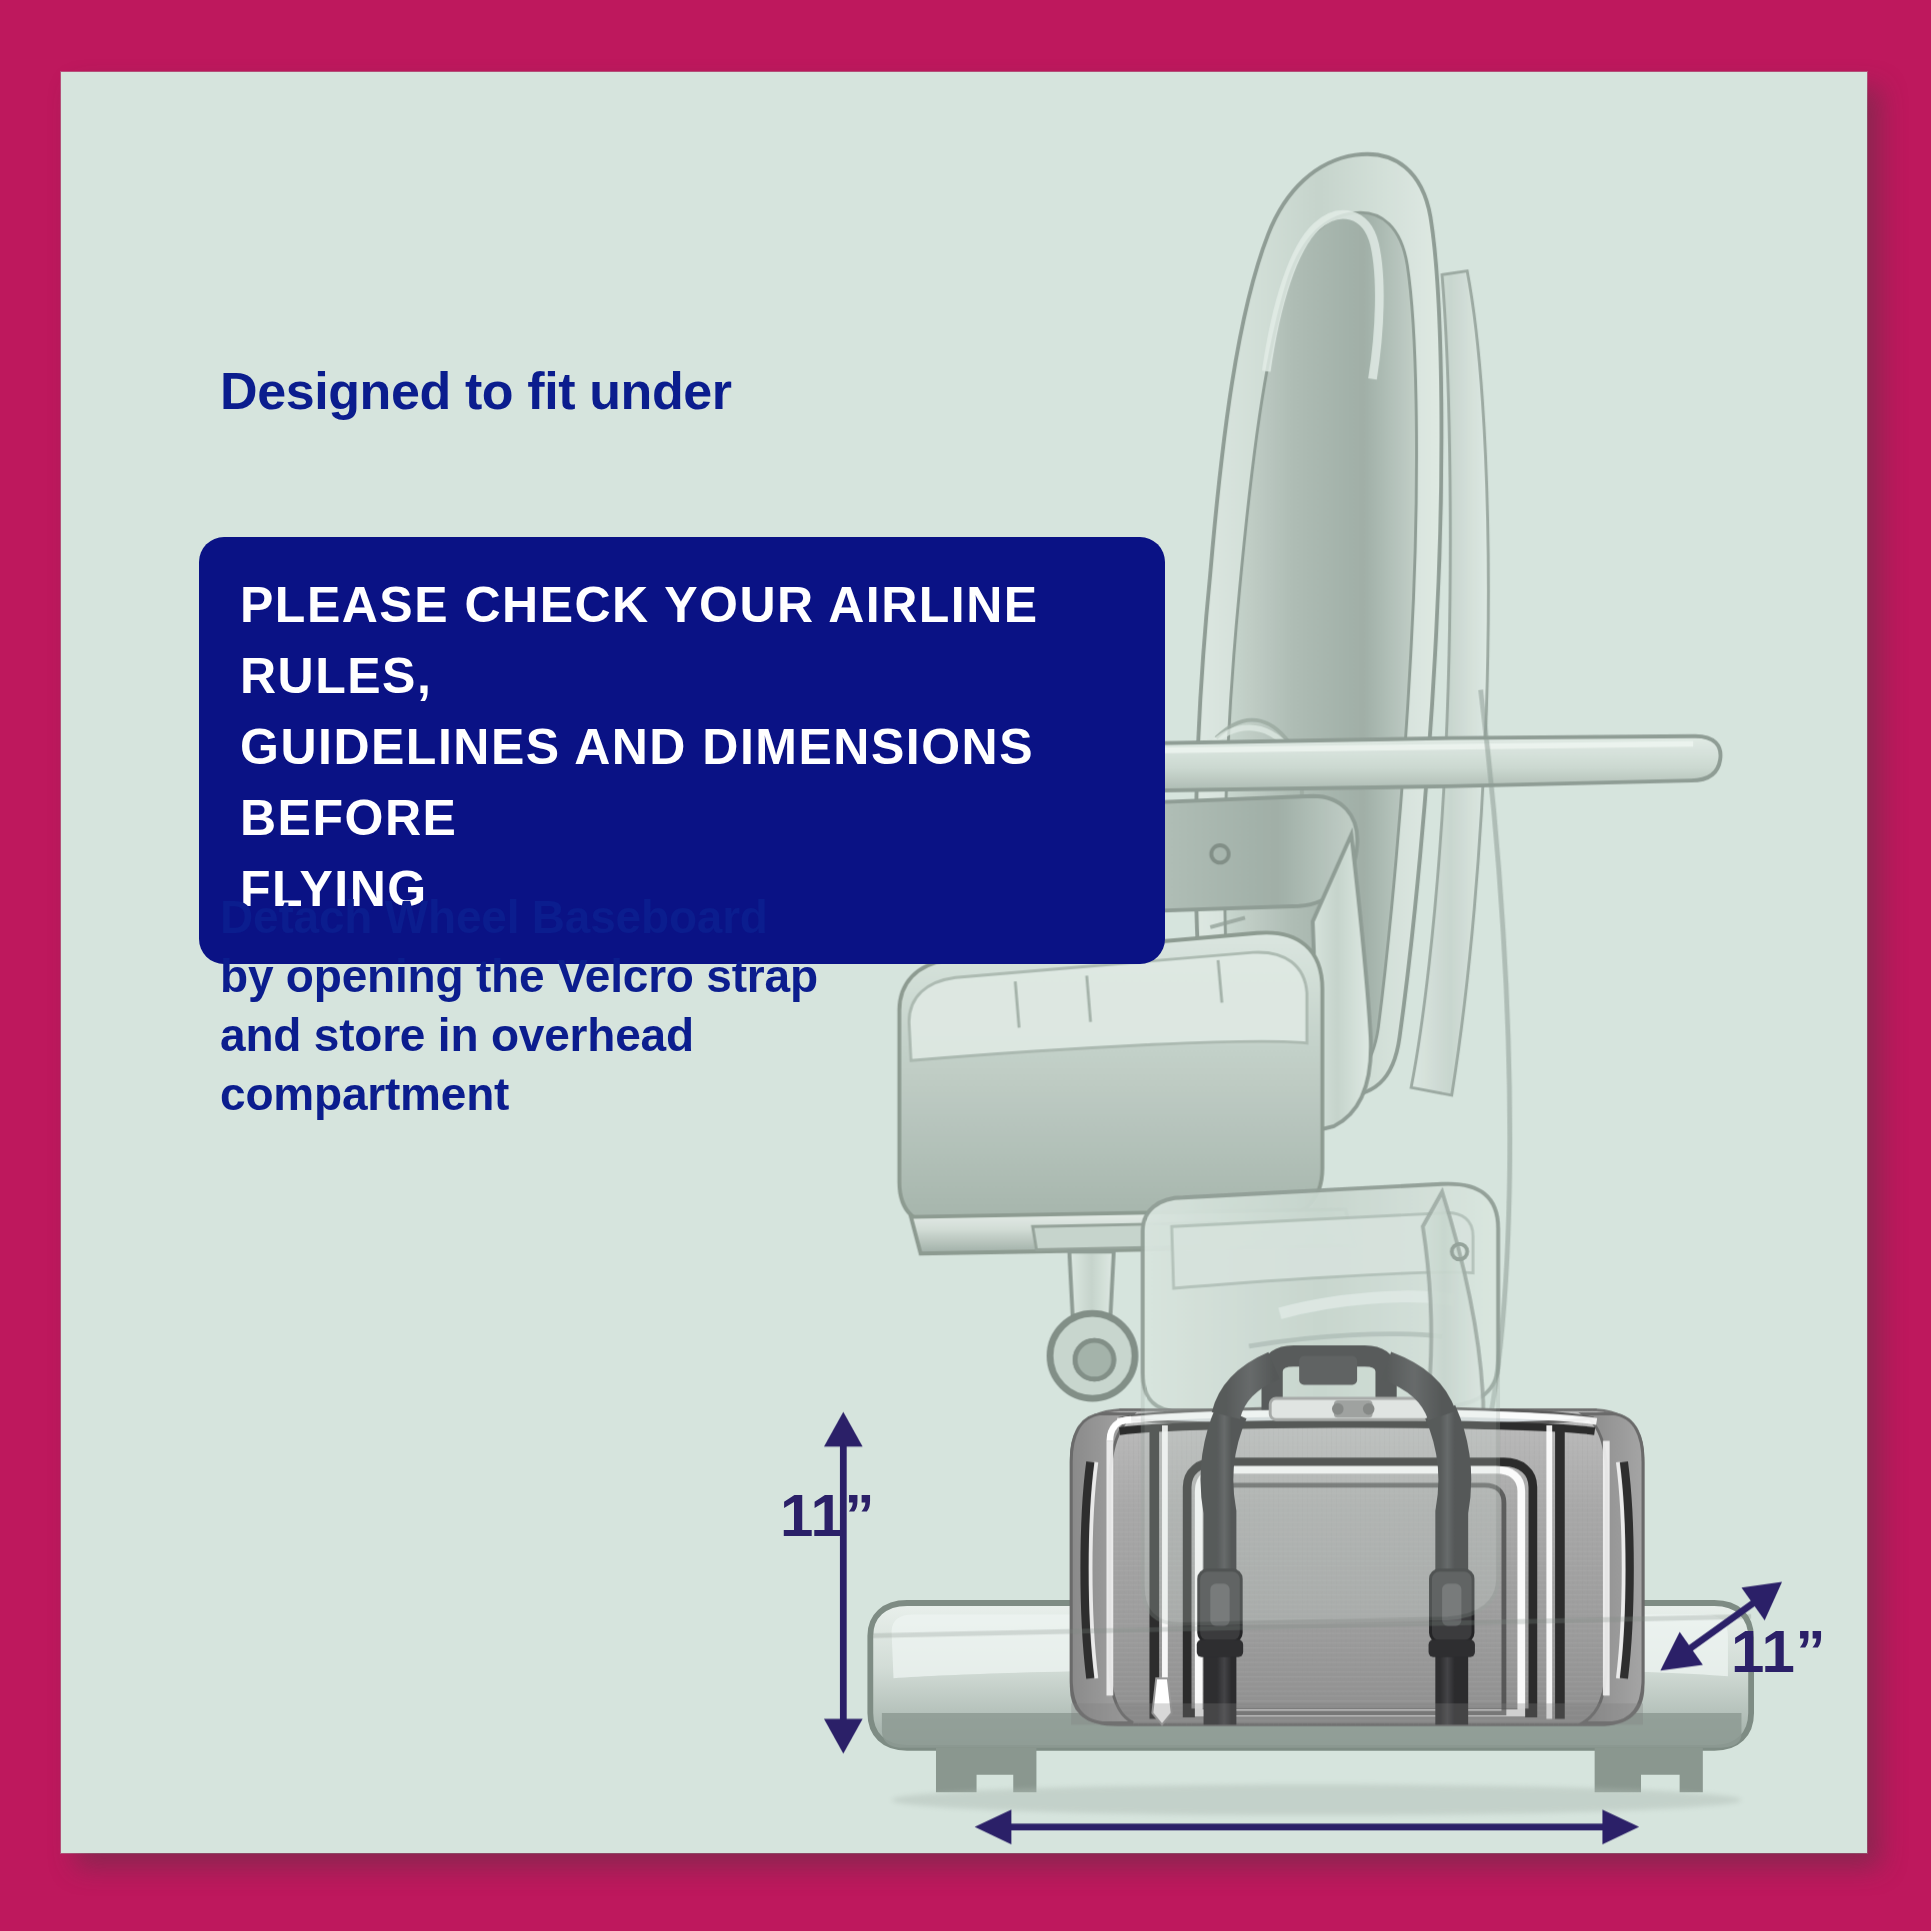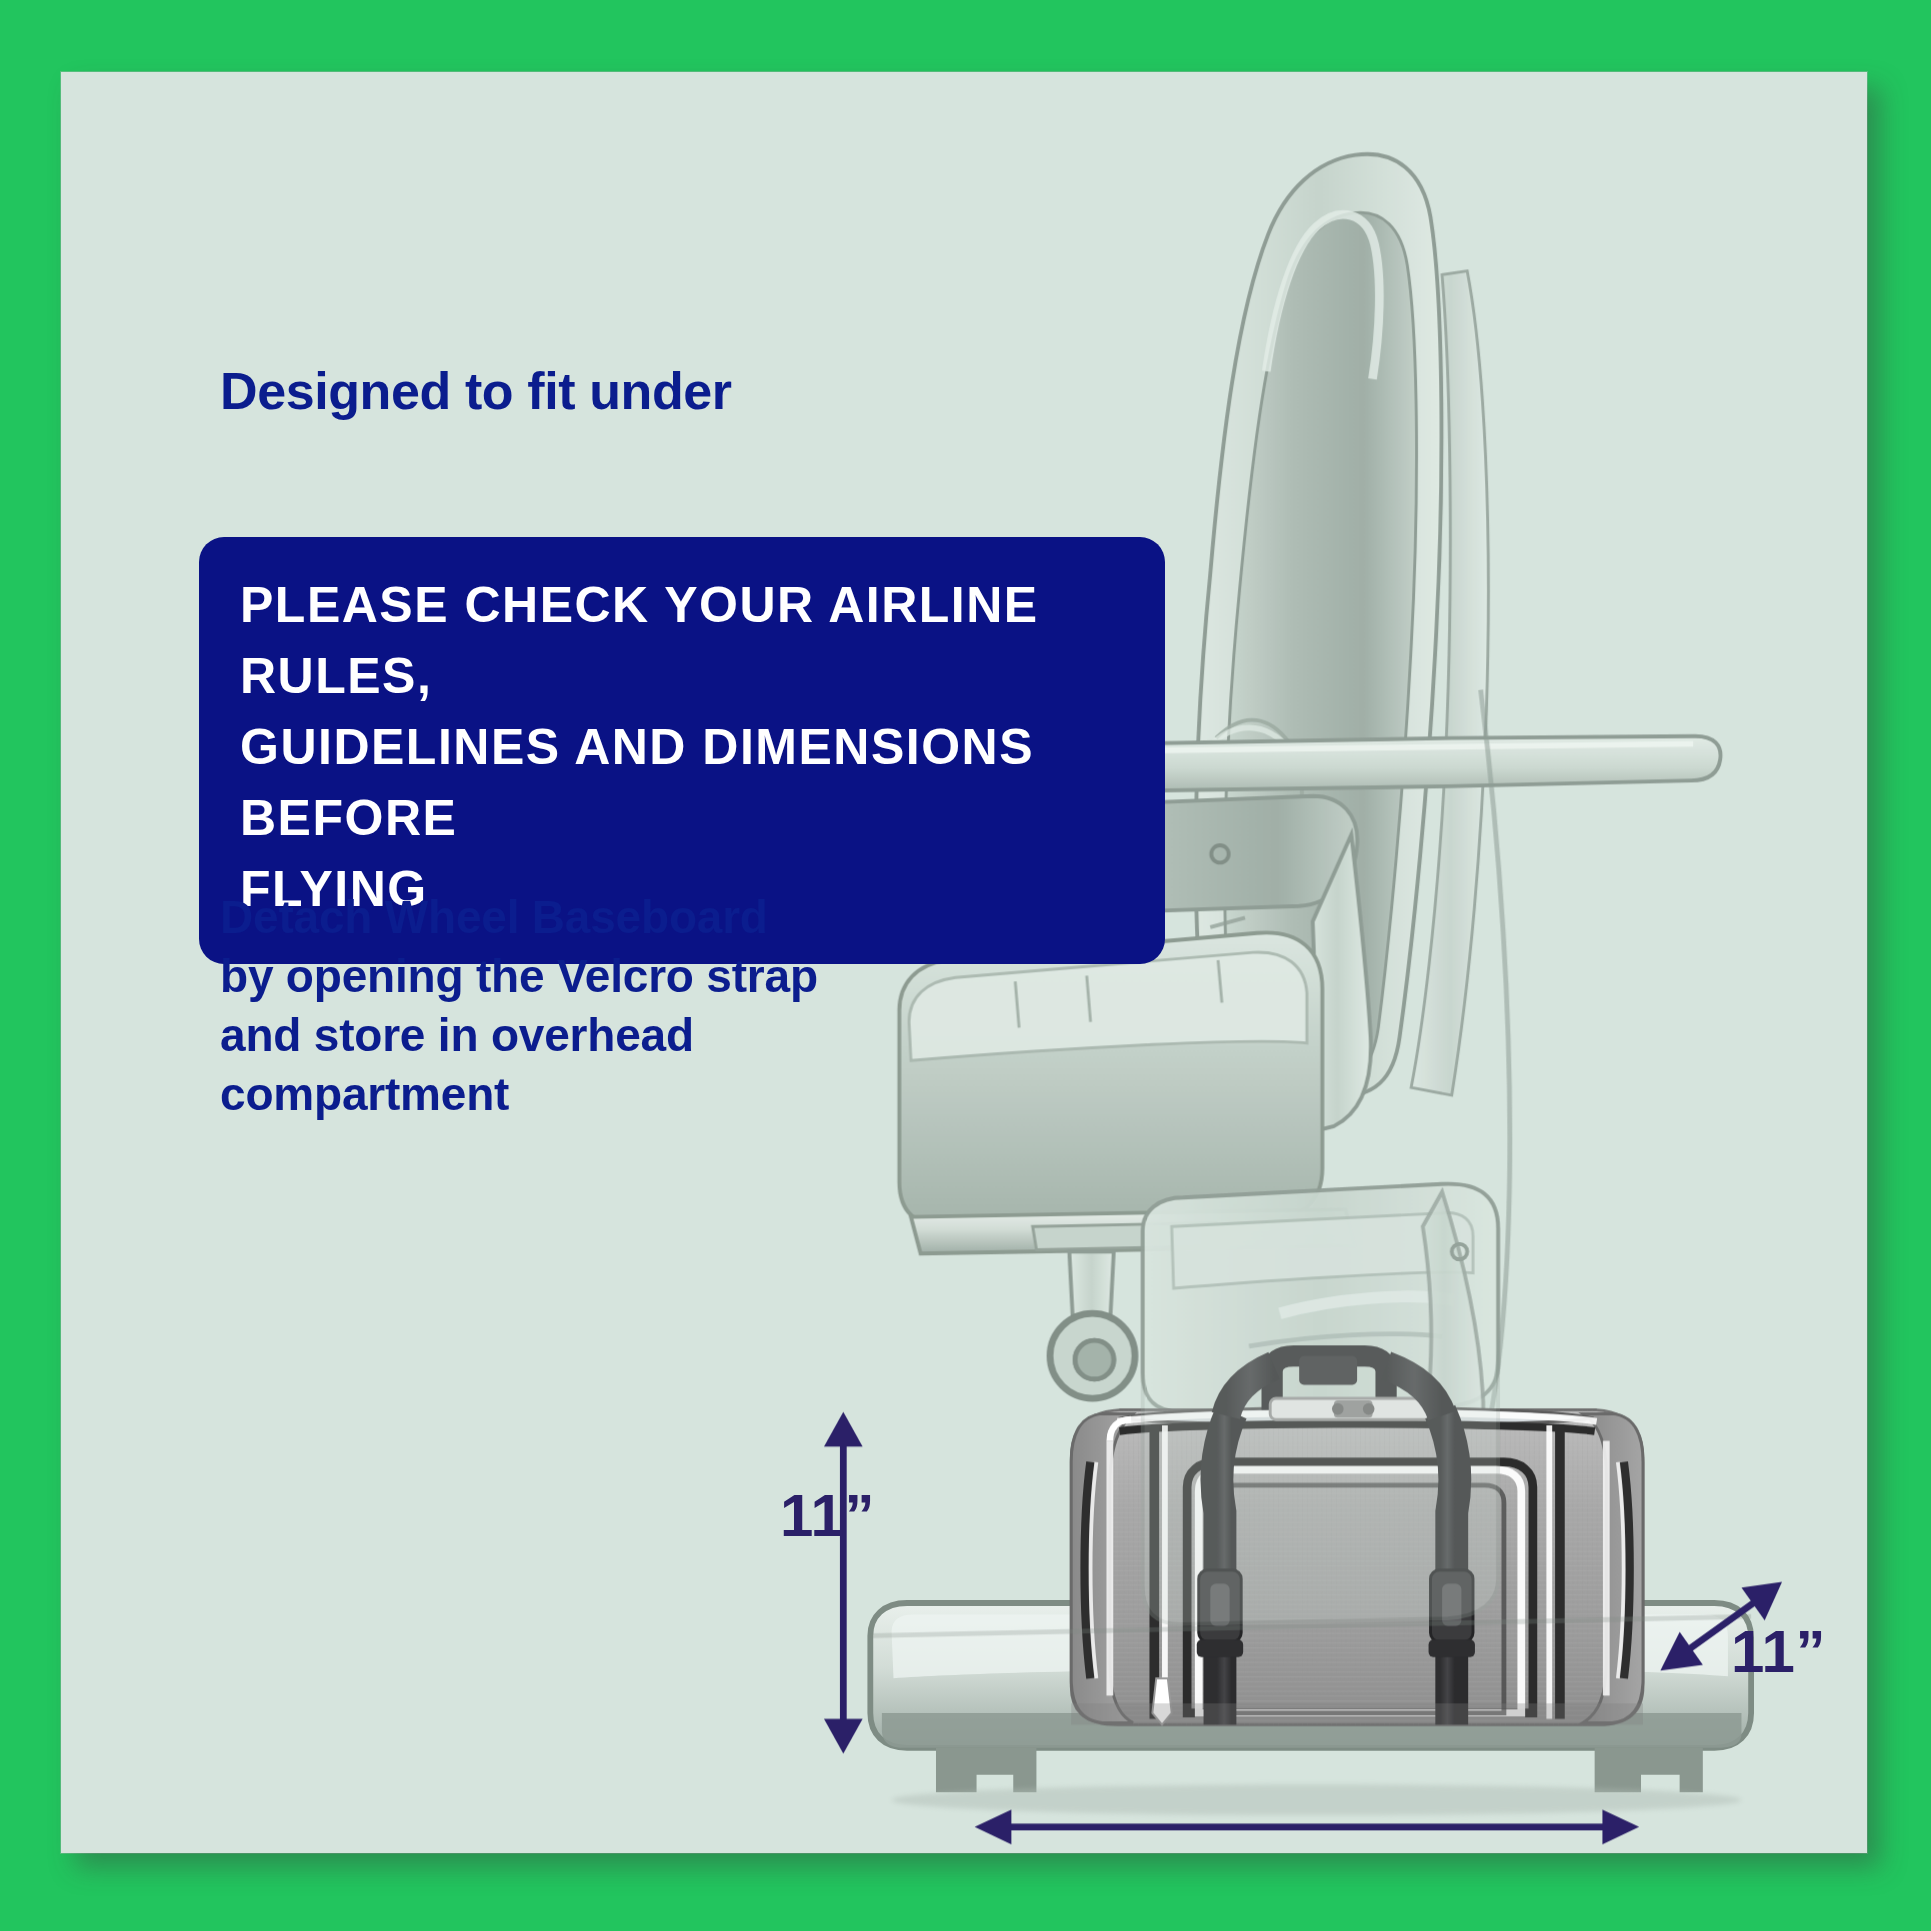--- a/index.html
+++ b/index.html
@@ -1,18 +1,18 @@
 <!DOCTYPE html>
 <html><head>
 <meta charset="utf-8">
 <style>
   html,body{margin:0;padding:0;background:#ffffff;}
   body{width:1931px;height:1931px;overflow:hidden;font-family:"Liberation Sans",sans-serif;}
 
-  .stage{position:relative;width:1931px;height:1931px;background:#22c55e;}
+  .stage{position:relative;width:1931px;height:1931px;background:#be185d;}
 
   
   .panel{
     position:absolute;left:61px;top:72px;width:1806px;height:1781px;
     background:#d6e4dd;
     box-shadow:13.5px 15.4px 25px rgba(60,60,60,.40), 0 0 0 1px rgba(180,190,185,.35);
     overflow:hidden;
   }
 
   

